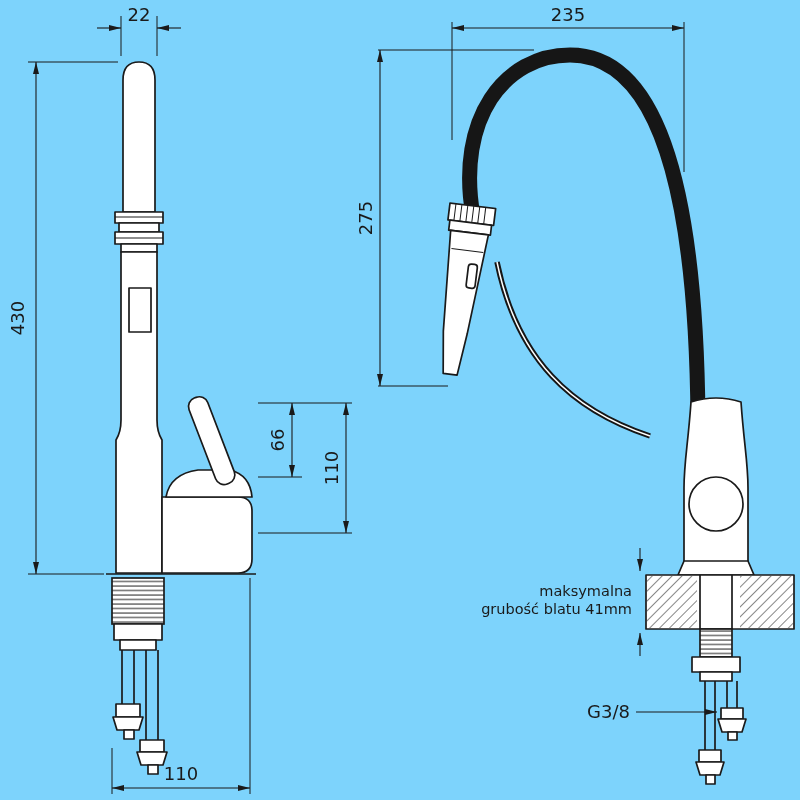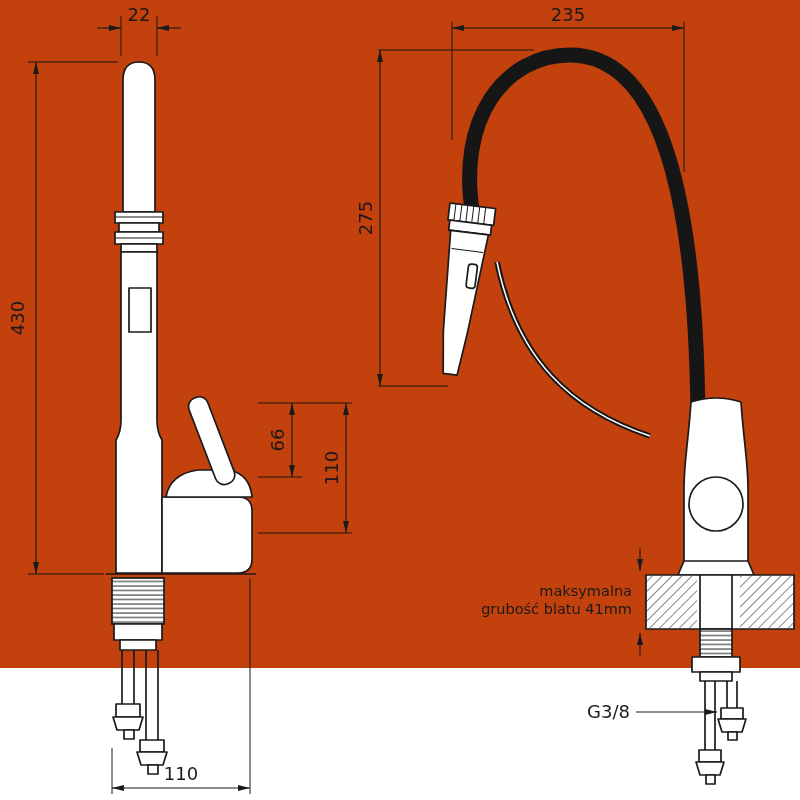--- a/index.html
+++ b/index.html
@@ -1,16 +1,16 @@
 <!DOCTYPE html>
 <html><head>
 <meta charset="utf-8">
 <style>
   html,body{margin:0;padding:0;background:#ffffff;width:800px;height:800px;overflow:hidden}
-  #stage{width:800px;height:668px;background:#c2410c}
+  #stage{width:800px;height:800px;background:#7dd3fc}
   svg{display:block}
   text{font-family:"DejaVu Sans","Liberation Sans",sans-serif;fill:#1a1a1a}
   .dim{font-size:18px}
   .note{font-size:14.5px}
   .thread{font-size:18px}
   .o{fill:#ffffff;stroke:#1a1a1a;stroke-width:1.7;stroke-linejoin:round}
   .ln{fill:none;stroke:#1a1a1a;stroke-width:1.7}
   .thin{fill:none;stroke:#1a1a1a;stroke-width:1}
   .dimline{fill:none;stroke:#1a1a1a;stroke-width:1.1}
   .hose{fill:none;stroke:#161616;stroke-width:15}

